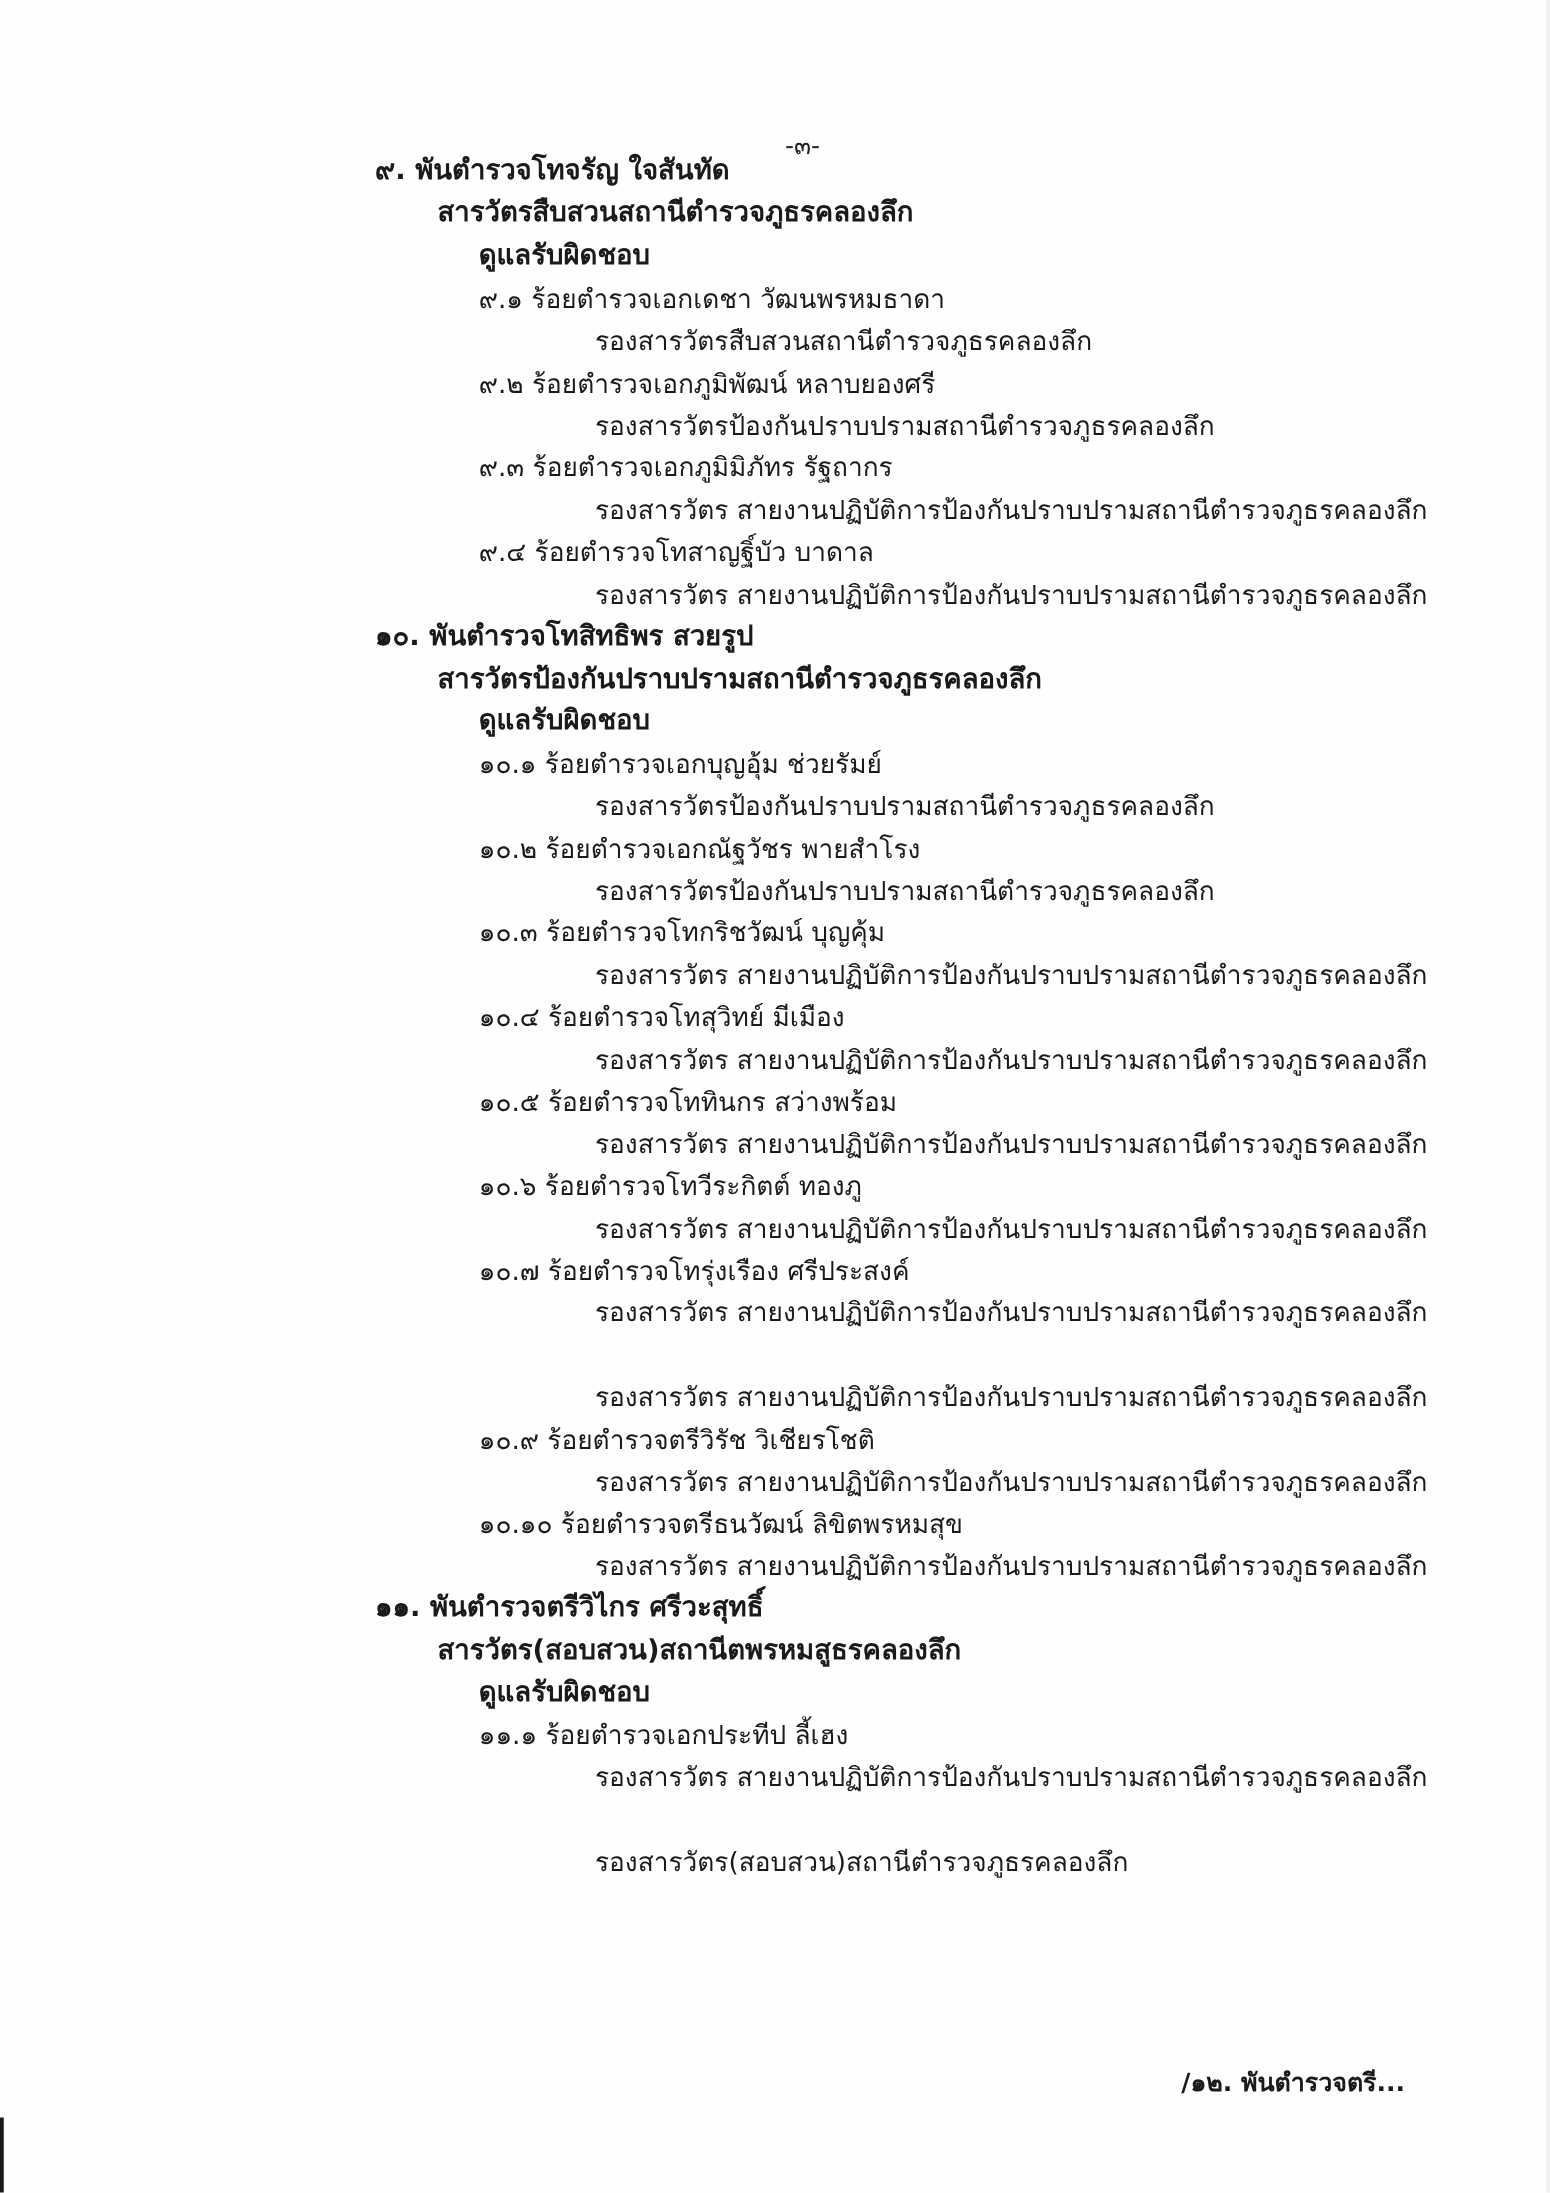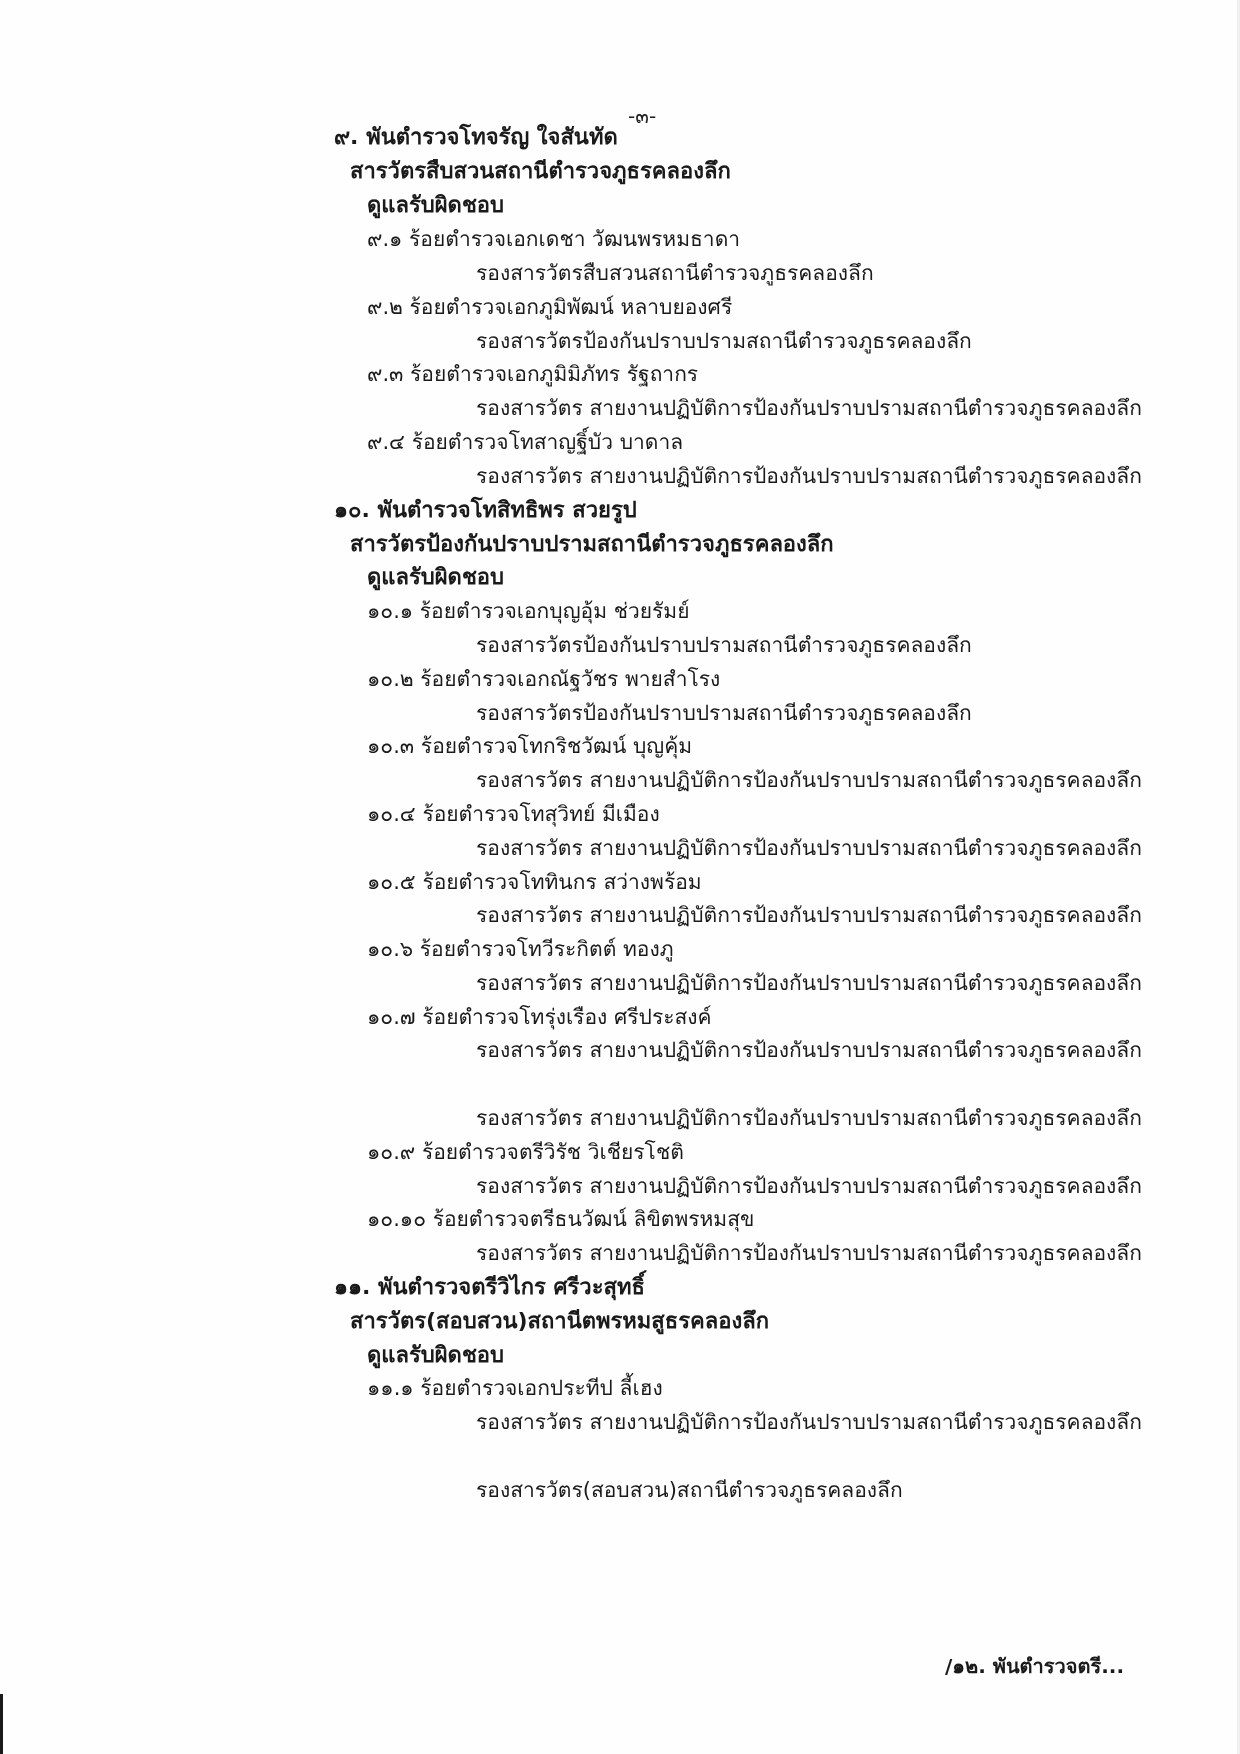--- a/index.html
+++ b/index.html
@@ -32,23 +32,23 @@
     .line {
       position: absolute;
       white-space: nowrap;
       font-size: 21px;
       line-height: 32px;
     }
     .head {
       font-weight: bold;
       font-size: 22px;
     }
-    .lvl0 { left: 334px; text-align: center; }
+    .lvl0 { left: 300px; text-align: center; }
     .lvl1 { left: 350px; }
-    .lvl2 { left: 367px; text-align: center; }
+    .lvl2 { left: 383px; text-align: center; }
     .lvl3 { left: 440px; margin-left: 36px; }
     .continuation {
       position: absolute;
       top: 1650px;
       left: 945px;
       font-size: 20px;
       line-height: 32px;
       white-space: nowrap;
       font-weight: bold;
     }

